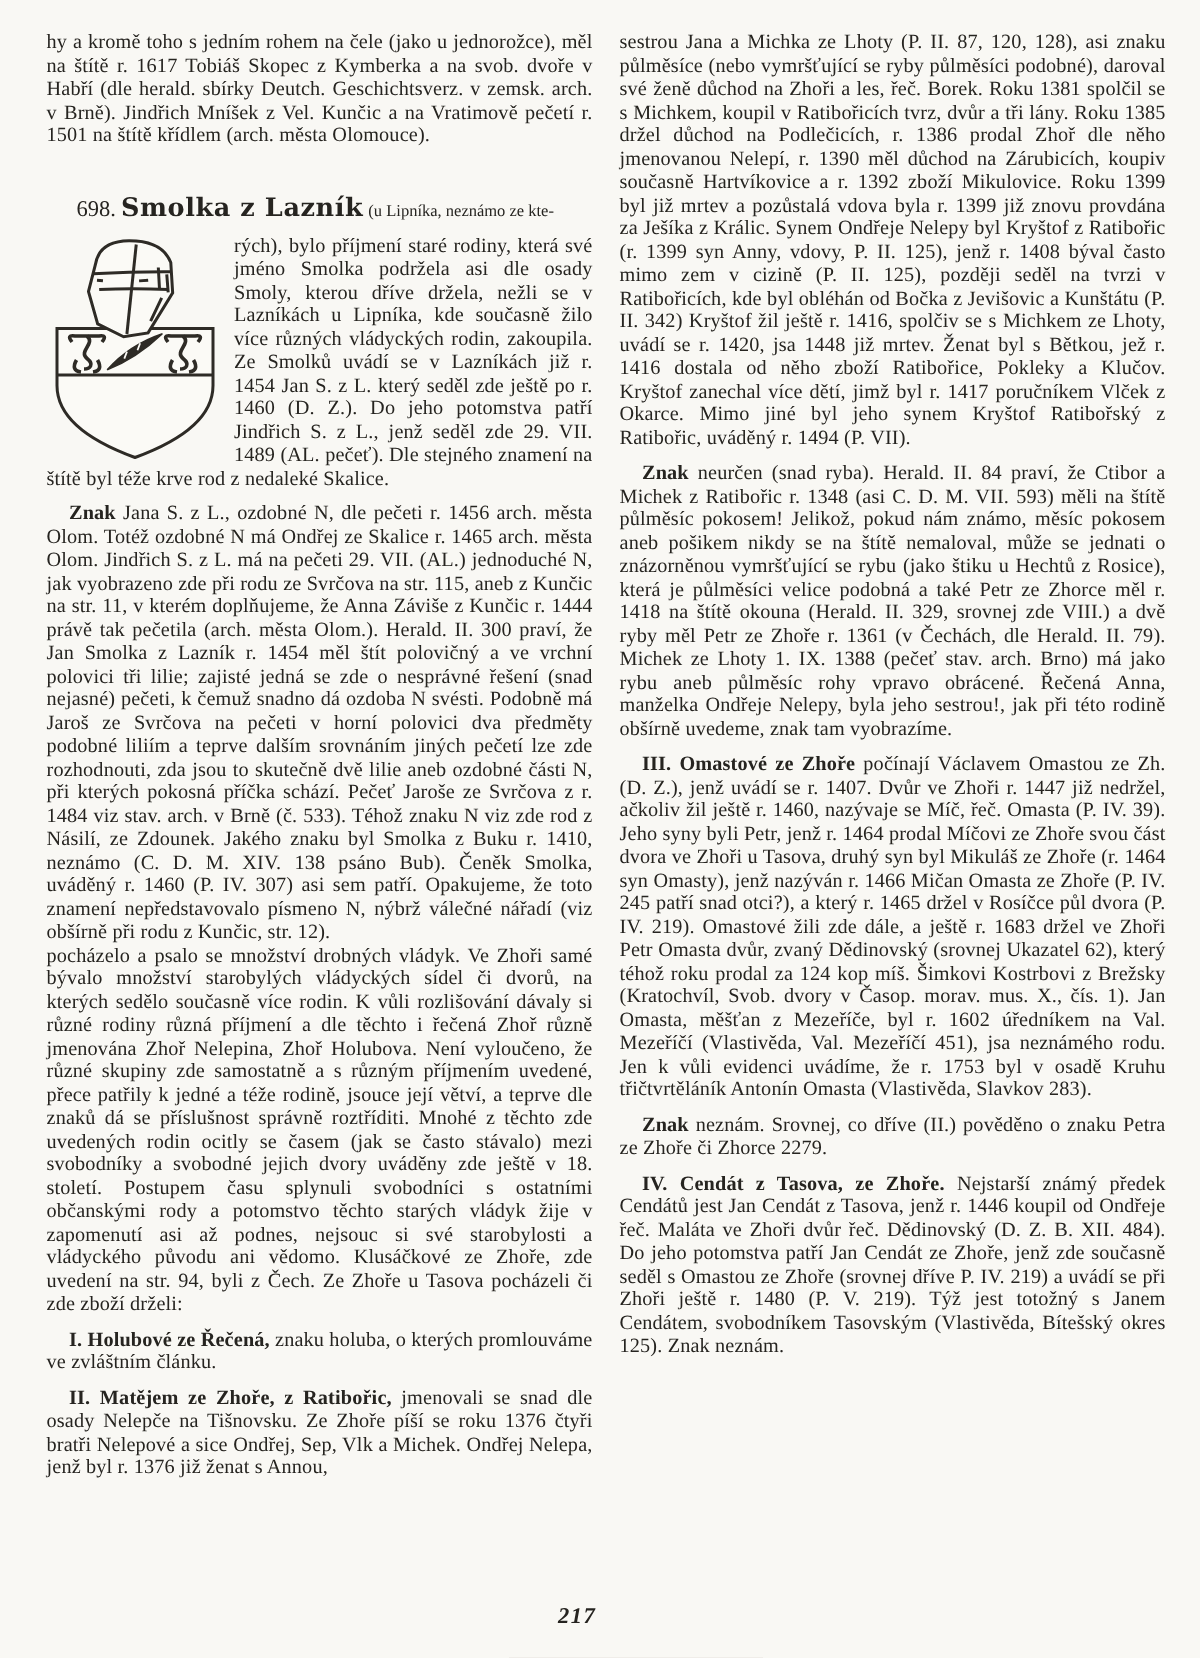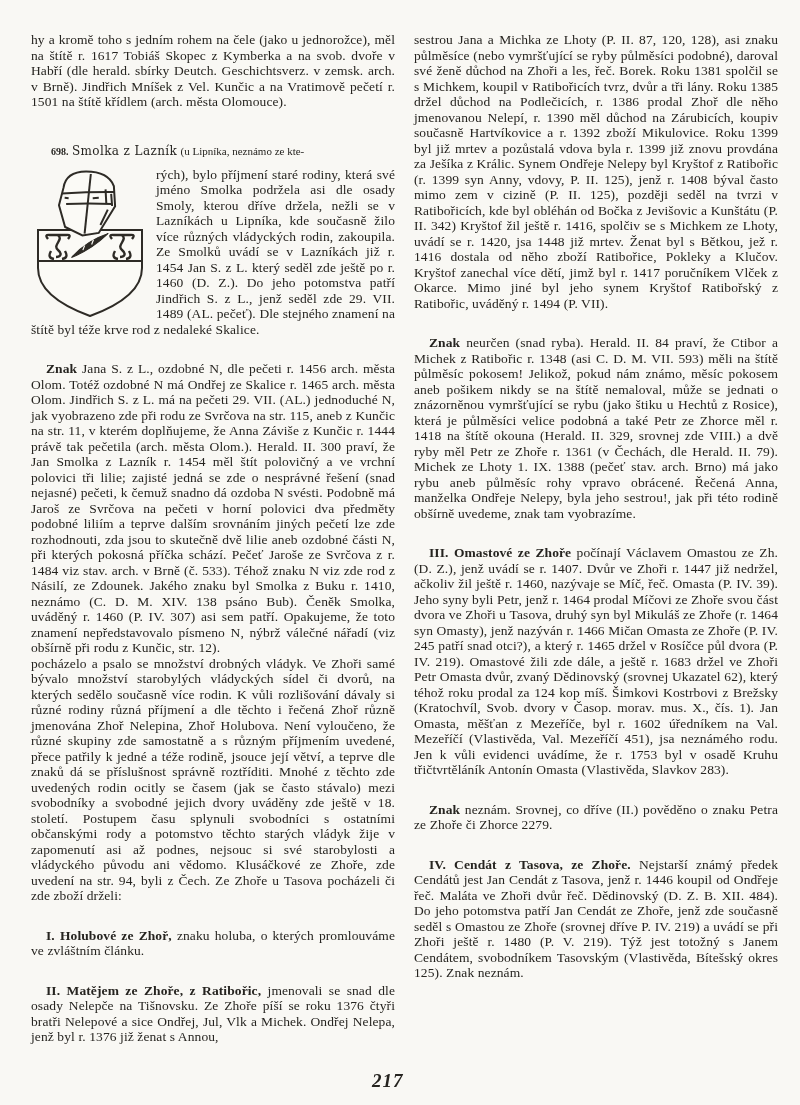--- a/index.html
+++ b/index.html
@@ -8,69 +8,68 @@
     width:800px;height:1105px;
     background:#f9f8f4;
     font-family:"Liberation Serif", serif;
     color:#262420;
     overflow:hidden;
     box-sizing:border-box;
   }
   .columns{
     display:flex;
     gap:18px;
-    padding:32px 22px 0 31px;
-    justify-content:space-between;
+    padding:20px 22px 0 31px;
   }
   .col{width:364px;}
   p{margin:0;}
   .body-text{
     font-size:13.5px;
     line-height:15.5px;
     text-align:justify;
     letter-spacing:0.1px;
   }
   .indent{text-indent:15px;}
-  .mt{margin-top:24px;}
+  .mt{margin-top:8px;}
   .lead{font-weight:bold;}
   .heading-line{
     margin-top:30px;
     margin-bottom:4px;
     padding-left:20px;
     font-size:13.5px;
     line-height:22px;
     white-space:nowrap;
   }
   .heading-line.tight{margin-top:26px;}
   .sec-num{
-    font-weight:bold;
-    font-size:10px;
+    font-weight:normal;
+    font-size:15px;
   }
   .sec-title{
     font-family:"DejaVu Serif", serif;
-    font-weight:normal;
-    font-size:12px;
+    font-weight:bold;
+    font-size:17px;
     letter-spacing:0.4px;
     margin-top:24px;
   }
   .sec-note{font-size:11px;}
   .arms-figure{
     float:left;
     width:112px;
     height:150px;
     margin:3px 10px 2px 3px;
   }
   .arms-figure svg{display:block;width:100%;height:100%;}
   .page-number{
     position:absolute;
     left:372px;
     top:1070px;
     font-weight:bold;
     font-style:italic;
-    font-size:19px;
+    font-size:15px;
     letter-spacing:1px;
   }
 </style>
 </head>
 <body>
 
 <div class="page">
   <div class="columns">
 
     <div class="col">
@@ -124,23 +123,23 @@
           </svg>
         </div>
         <p class="body-text">rých), bylo příjmení staré rodiny, která své jméno Smolka podržela asi dle osady Smoly, kterou dříve držela, nežli se v Lazníkách u Lipníka, kde současně žilo více různých vládyckých rodin, zakoupila. Ze Smolků uvádí se v Lazníkách již r. 1454 Jan S. z L. který seděl zde ještě po r. 1460 (D. Z.). Do jeho potomstva patří Jindřich S. z L., jenž seděl zde 29. VII. 1489 (AL. pečeť). Dle stejného znamení na štítě byl téže krve rod z nedaleké Skalice.</p>
       </div>
 
       <p class="body-text indent mt"><span class="lead">Znak</span><span> Jana S. z L., ozdobné N, dle pečeti r. 1456 arch. města Olom. Totéž ozdobné N má Ondřej ze Skalice r. 1465 arch. města Olom. Jindřich S. z L. má na pečeti 29. VII. (AL.) jednoduché N, jak vyobrazeno zde při rodu ze Svrčova na str. 115, aneb z Kunčic na str. 11, v kterém doplňujeme, že Anna Záviše z Kunčic r. 1444 právě tak pečetila (arch. města Olom.). Herald. II. 300 praví, že Jan Smolka z Lazník r. 1454 měl štít polovičný a ve vrchní polovici tři lilie; zajisté jedná se zde o nesprávné řešení (snad nejasné) pečeti, k čemuž snadno dá ozdoba N svésti. Podobně má Jaroš ze Svrčova na pečeti v horní polovici dva předměty podobné liliím a teprve dalším srovnáním jiných pečetí lze zde rozhodnouti, zda jsou to skutečně dvě lilie aneb ozdobné části N, při kterých pokosná příčka schází. Pečeť Jaroše ze Svrčova z r. 1484 viz stav. arch. v Brně (č. 533). Téhož znaku N viz zde rod z Násilí, ze Zdounek. Jakého znaku byl Smolka z Buku r. 1410, neznámo (C. D. M. XIV. 138 psáno Bub). Čeněk Smolka, uváděný r. 1460 (P. IV. 307) asi sem patří. Opakujeme, že toto znamení nepředstavovalo písmeno N, nýbrž válečné nářadí (viz obšírně při rodu z Kunčic, str. 12).</span></p>
 
 
       <p class="body-text">pocházelo a psalo se množství drobných vládyk. Ve Zhoři samé bývalo množství starobylých vládyckých sídel či dvorů, na kterých sedělo současně více rodin. K vůli rozlišování dávaly si různé rodiny různá příjmení a dle těchto i řečená Zhoř různě jmenována Zhoř Nelepina, Zhoř Holubova. Není vyloučeno, že různé skupiny zde samostatně a s různým příjmením uvedené, přece patřily k jedné a téže rodině, jsouce její větví, a teprve dle znaků dá se příslušnost správně roztříditi. Mnohé z těchto zde uvedených rodin ocitly se časem (jak se často stávalo) mezi svobodníky a svobodné jejich dvory uváděny zde ještě v 18. století. Postupem času splynuli svobodníci s ostatními občanskými rody a potomstvo těchto starých vládyk žije v zapomenutí asi až podnes, nejsouc si své starobylosti a vládyckého původu ani vědomo. Klusáčkové ze Zhoře, zde uvedení na str. 94, byli z Čech. Ze Zhoře u Tasova pocházeli či zde zboží drželi:</p>
 
-      <p class="body-text indent mt"><span class="lead">I. Holubové ze Zhoř,</span><span> znaku holuba, o kterých promlouváme ve zvláštním článku.</span></p>
+      <p class="body-text indent mt"><span class="lead">I. Holubové ze Řečená,</span><span> znaku holuba, o kterých promlouváme ve zvláštním článku.</span></p>
 
-      <p class="body-text indent mt"><span class="lead">II. Matějem ze Zhoře, z Ratibořic,</span><span> jmenovali se snad dle osady Nelepče na Tišnovsku. Ze Zhoře píší se roku 1376 čtyři bratři Nelepové a sice Ondřej, Jul, Vlk a Michek. Ondřej Nelepa, jenž byl r. 1376 již ženat s Annou,</span></p>
+      <p class="body-text indent mt"><span class="lead">II. Matějem ze Zhoře, z Ratibořic,</span><span> jmenovali se snad dle osady Nelepče na Tišnovsku. Ze Zhoře píší se roku 1376 čtyři bratři Nelepové a sice Ondřej, Sep, Vlk a Michek. Ondřej Nelepa, jenž byl r. 1376 již ženat s Annou,</span></p>
     </div>
 
     <div class="col">
 
       <p class="body-text">sestrou Jana a Michka ze Lhoty (P. II. 87, 120, 128), asi znaku půlměsíce (nebo vymršťující se ryby půlměsíci podobné), daroval své ženě důchod na Zhoři a les, řeč. Borek. Roku 1381 spolčil se s Michkem, koupil v Ratibořicích tvrz, dvůr a tři lány. Roku 1385 držel důchod na Podlečicích, r. 1386 prodal Zhoř dle něho jmenovanou Nelepí, r. 1390 měl důchod na Zárubicích, koupiv současně Hartvíkovice a r. 1392 zboží Mikulovice. Roku 1399 byl již mrtev a pozůstalá vdova byla r. 1399 již znovu provdána za Ješíka z Králic. Synem Ondřeje Nelepy byl Kryštof z Ratibořic (r. 1399 syn Anny, vdovy, P. II. 125), jenž r. 1408 býval často mimo zem v cizině (P. II. 125), později seděl na tvrzi v Ratibořicích, kde byl obléhán od Bočka z Jevišovic a Kunštátu (P. II. 342) Kryštof žil ještě r. 1416, spolčiv se s Michkem ze Lhoty, uvádí se r. 1420, jsa 1448 již mrtev. Ženat byl s Bětkou, jež r. 1416 dostala od něho zboží Ratibořice, Pokleky a Klučov. Kryštof zanechal více dětí, jimž byl r. 1417 poručníkem Vlček z Okarce. Mimo jiné byl jeho synem Kryštof Ratibořský z Ratibořic, uváděný r. 1494 (P. VII).</p>
 
       <p class="body-text indent mt"><span class="lead">Znak</span><span> neurčen (snad ryba). Herald. II. 84 praví, že Ctibor a Michek z Ratibořic r. 1348 (asi C. D. M. VII. 593) měli na štítě půlměsíc pokosem! Jelikož, pokud nám známo, měsíc pokosem aneb pošikem nikdy se na štítě nemaloval, může se jednati o znázorněnou vymršťující se rybu (jako štiku u Hechtů z Rosice), která je půlměsíci velice podobná a také Petr ze Zhorce měl r. 1418 na štítě okouna (Herald. II. 329, srovnej zde VIII.) a dvě ryby měl Petr ze Zhoře r. 1361 (v Čechách, dle Herald. II. 79). Michek ze Lhoty 1. IX. 1388 (pečeť stav. arch. Brno) má jako rybu aneb půlměsíc rohy vpravo obrácené. Řečená Anna, manželka Ondřeje Nelepy, byla jeho sestrou!, jak při této rodině obšírně uvedeme, znak tam vyobrazíme.</span></p>
 
       <p class="body-text indent mt"><span class="lead">III. Omastové ze Zhoře</span><span> počínají Václavem Omastou ze Zh. (D. Z.), jenž uvádí se r. 1407. Dvůr ve Zhoři r. 1447 již nedržel, ačkoliv žil ještě r. 1460, nazývaje se Míč, řeč. Omasta (P. IV. 39). Jeho syny byli Petr, jenž r. 1464 prodal Míčovi ze Zhoře svou část dvora ve Zhoři u Tasova, druhý syn byl Mikuláš ze Zhoře (r. 1464 syn Omasty), jenž nazýván r. 1466 Mičan Omasta ze Zhoře (P. IV. 245 patří snad otci?), a který r. 1465 držel v Rosíčce půl dvora (P. IV. 219). Omastové žili zde dále, a ještě r. 1683 držel ve Zhoři Petr Omasta dvůr, zvaný Dědinovský (srovnej Ukazatel 62), který téhož roku prodal za 124 kop míš. Šimkovi Kostrbovi z Brežsky (Kratochvíl, Svob. dvory v Časop. morav. mus. X., čís. 1). Jan Omasta, měšťan z Mezeříče, byl r. 1602 úředníkem na Val. Mezeříčí (Vlastivěda, Val. Mezeříčí 451), jsa neznámého rodu. Jen k vůli evidenci uvádíme, že r. 1753 byl v osadě Kruhu třičtvrtěláník Antonín Omasta (Vlastivěda, Slavkov 283).</span></p>
 

